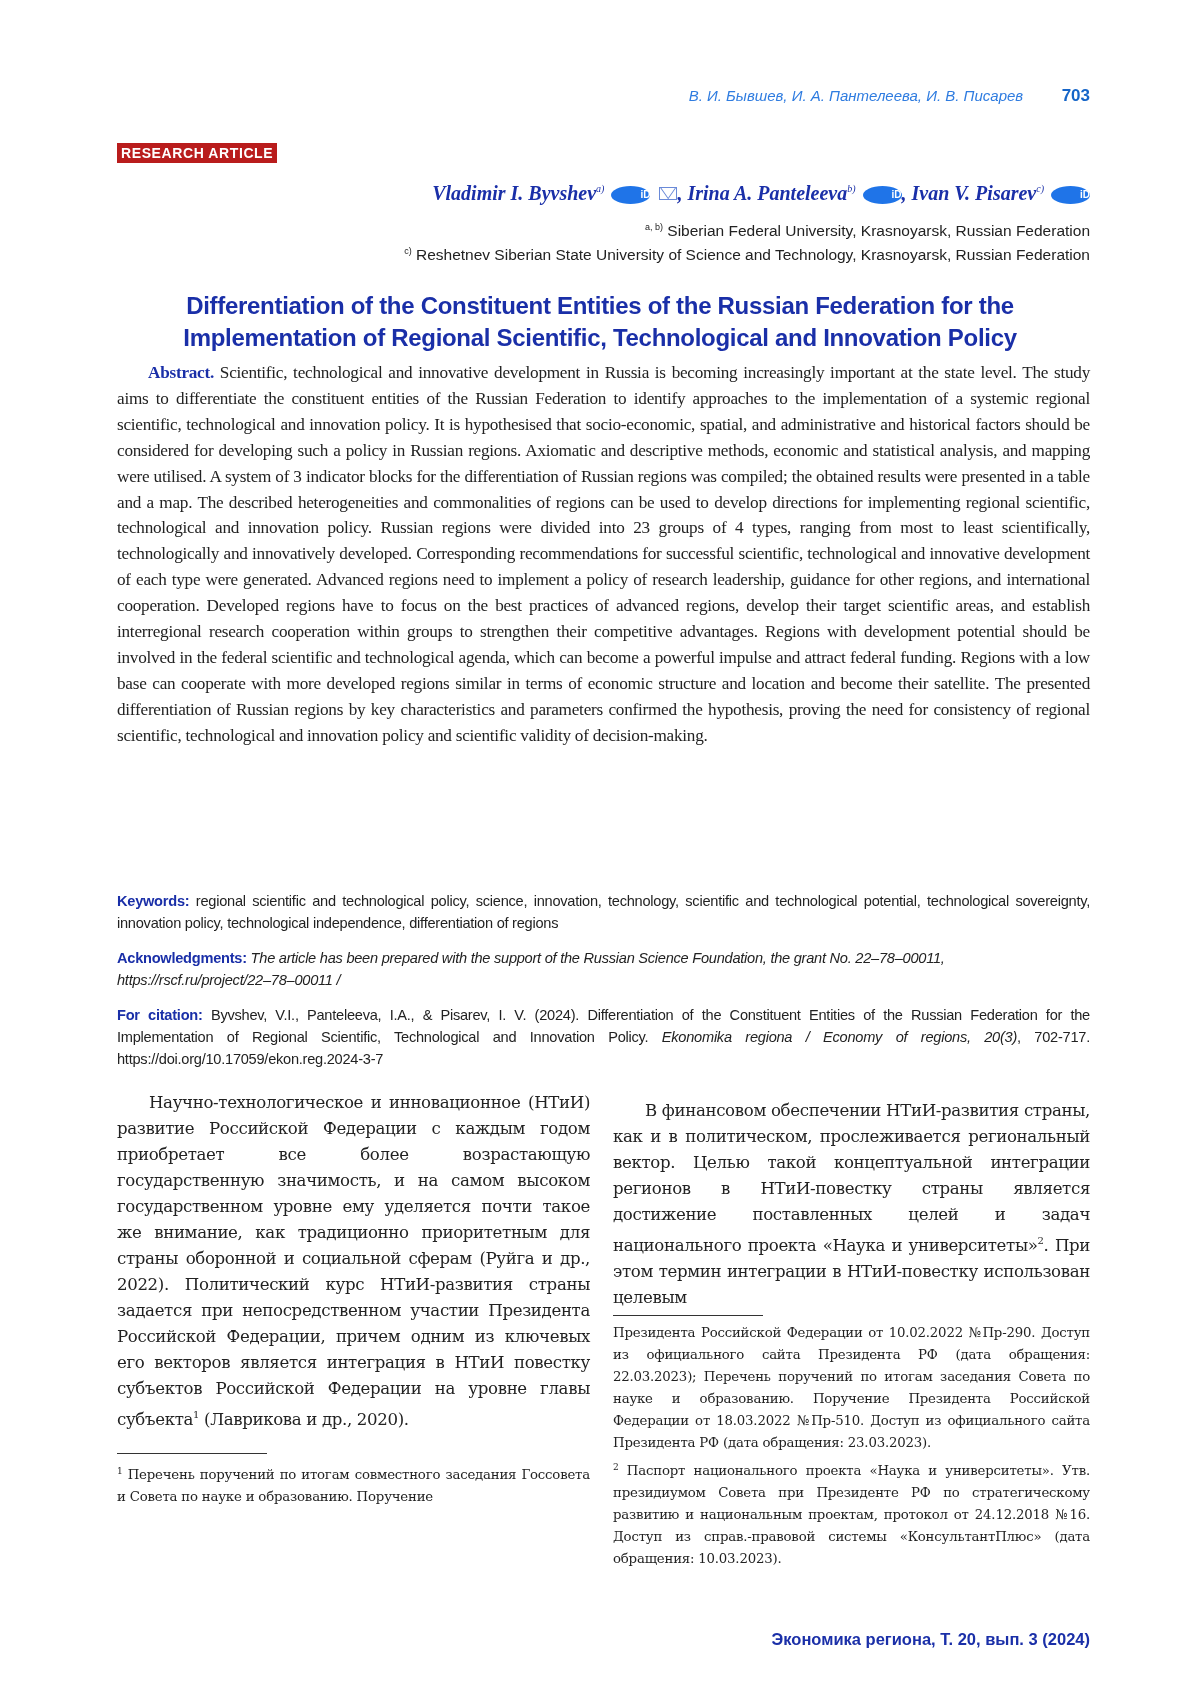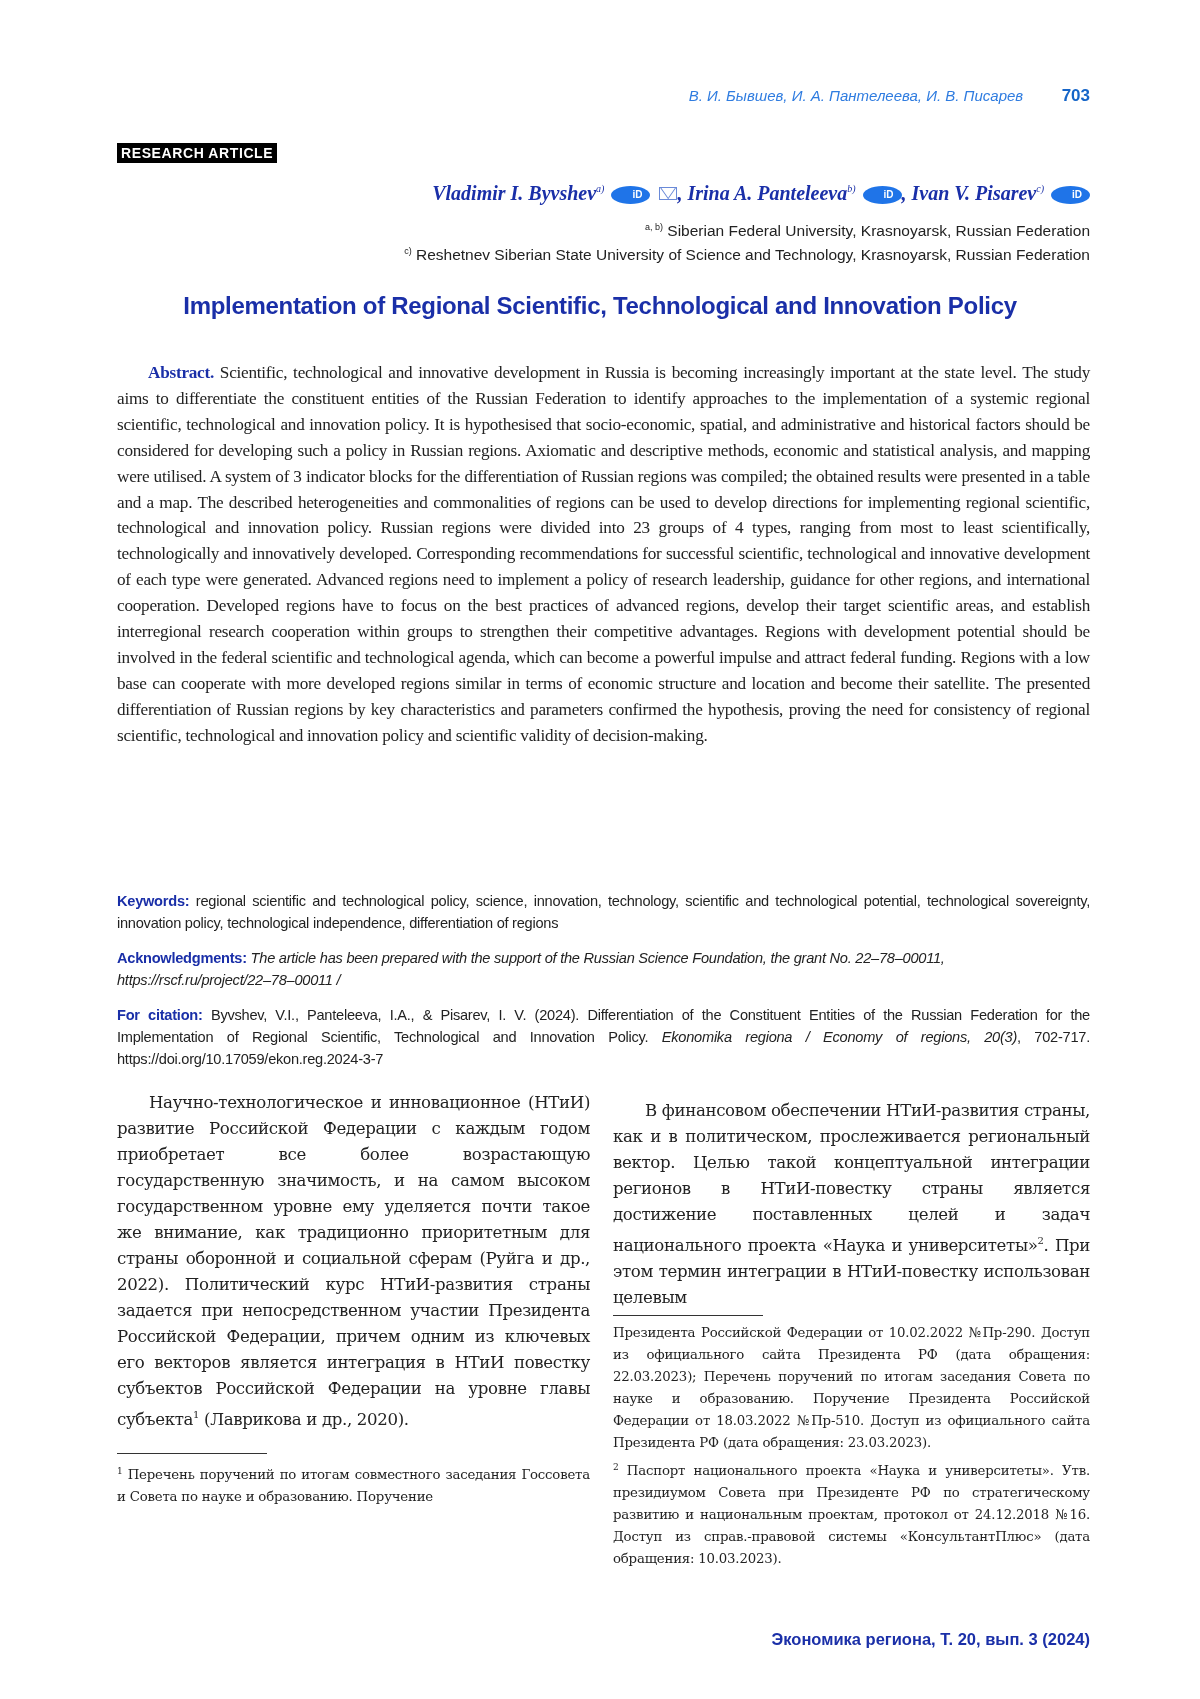--- a/index.html
+++ b/index.html
@@ -2,25 +2,25 @@
 <html><head>
   <meta charset="utf-8">
   <style>
     html, body { margin: 0; padding: 0; background: #ffffff; }
     body { width: 1200px; height: 1699px; position: relative; overflow: hidden; color: #222; }
 
     .running-header { position: absolute; top: 86px; right: 110px; left: 600px; text-align: right; font-family: "Liberation Sans", sans-serif; }
     .running-header .authors { font-style: italic; color: #2f7ce0; font-size: 15px; margin-right: 34px; }
     .running-header .page-num { color: #1565c8; font-weight: bold; font-size: 17px; }
 
-    .badge { position: absolute; top: 143px; left: 117px; background: #000000; color: #fff; font-family: "Liberation Sans", sans-serif; font-weight: bold; font-size: 14px; letter-spacing: 0.6px; padding: 2px 4px 2px 4px; }
+    .badge { position: absolute; top: 143px; left: 117px; background: #b91c1c; color: #fff; font-family: "Liberation Sans", sans-serif; font-weight: bold; font-size: 14px; letter-spacing: 0.6px; padding: 2px 4px 2px 4px; }
 
     .authors-line { position: absolute; top: 182px; right: 110px; font-family: "Liberation Serif", serif; font-style: italic; font-weight: bold; color: #1a2fa8; font-size: 20px; white-space: nowrap; }
     .authors-line sup { font-size: 10px; font-weight: normal; }
-    .orcid { display: inline-block; width: 18px; height: 18px; border-radius: 50%; background: #1f74e8; color: #fff; font-family: "Liberation Sans", sans-serif; font-style: normal; font-weight: bold; font-size: 10px; line-height: 18px; text-align: left; vertical-align: 2px; margin-left: 2px; padding-left: 21px; }
+    .orcid { display: inline-block; width: 18px; height: 18px; border-radius: 50%; background: #1f74e8; color: #fff; font-family: "Liberation Sans", sans-serif; font-style: normal; font-weight: bold; font-size: 10px; line-height: 18px; text-align: right; vertical-align: 2px; margin-left: 2px; padding-left: 21px; }
     .envelope { display: inline-block; width: 18px; height: 13px; border: 1.5px solid #6a8ad8; position: relative; vertical-align: 0px; margin-left: 4px; box-sizing: border-box; overflow: hidden; }
     .envelope::before { content: ""; position: absolute; left: -2px; top: -9px; width: 18px; height: 14px; border: 1.5px solid #6a8ad8; transform: rotate(45deg) skew(10deg, 10deg); transform-origin: center; box-sizing: border-box; }
 
     .affil { position: absolute; right: 110px; font-family: "Liberation Sans", sans-serif; font-size: 15.5px; color: #222; white-space: nowrap; }
     .affil sup { font-size: 9px; }
     .affil-1 { top: 222px; }
     .affil-2 { top: 246px; }
 
     .title { position: absolute; top: 290px; left: 110px; right: 110px; text-align: center; font-family: "Liberation Sans", sans-serif; font-weight: bold; color: #1a2fa8; font-size: 24px; line-height: 32px; letter-spacing: -0.3px; }
 
@@ -70,20 +70,21 @@
 <div class="affil affil-1">
   <sup>a, b)</sup>
   <span>Siberian Federal University, Krasnoyarsk, Russian Federation</span>
 </div>
 <div class="affil affil-2">
   <sup>c)</sup>
   <span>Reshetnev Siberian State University of Science and Technology, Krasnoyarsk, Russian Federation</span>
 </div>
 
 <div class="title">
+  <div>Differentiation of the Constituent Entities of the Russian Federation for the</div>
   <div>Implementation of Regional Scientific, Technological and Innovation Policy</div>
 </div>
 
 <div class="abstract">
   <span class="lbl">Abstract.</span>
   <span>Scientific, technological and innovative development in Russia is becoming increasingly important at the state level. The study aims to differentiate the constituent entities of the Russian Federation to identify approaches to the implementation of a systemic regional scientific, technological and innovation policy. It is hypothesised that socio-economic, spatial, and administrative and historical factors should be considered for developing such a policy in Russian regions. Axiomatic and descriptive methods, economic and statistical analysis, and mapping were utilised. A system of 3 indicator blocks for the differentiation of Russian regions was compiled; the obtained results were presented in a table and a map. The described heterogeneities and commonalities of regions can be used to develop directions for implementing regional scientific, technological and innovation policy. Russian regions were divided into 23 groups of 4 types, ranging from most to least scientifically, technologically and innovatively developed. Corresponding recommendations for successful scientific, technological and innovative development of each type were generated. Advanced regions need to implement a policy of research leadership, guidance for other regions, and international cooperation. Developed regions have to focus on the best practices of advanced regions, develop their target scientific areas, and establish interregional research cooperation within groups to strengthen their competitive advantages. Regions with development potential should be involved in the federal scientific and technological agenda, which can become a powerful impulse and attract federal funding. Regions with a low base can cooperate with more developed regions similar in terms of economic structure and location and become their satellite. The presented differentiation of Russian regions by key characteristics and parameters confirmed the hypothesis, proving the need for consistency of regional scientific, technological and innovation policy and scientific validity of decision-making.</span>
 </div>
 
 <div class="kw">
   <span class="lbl">Keywords:</span>

